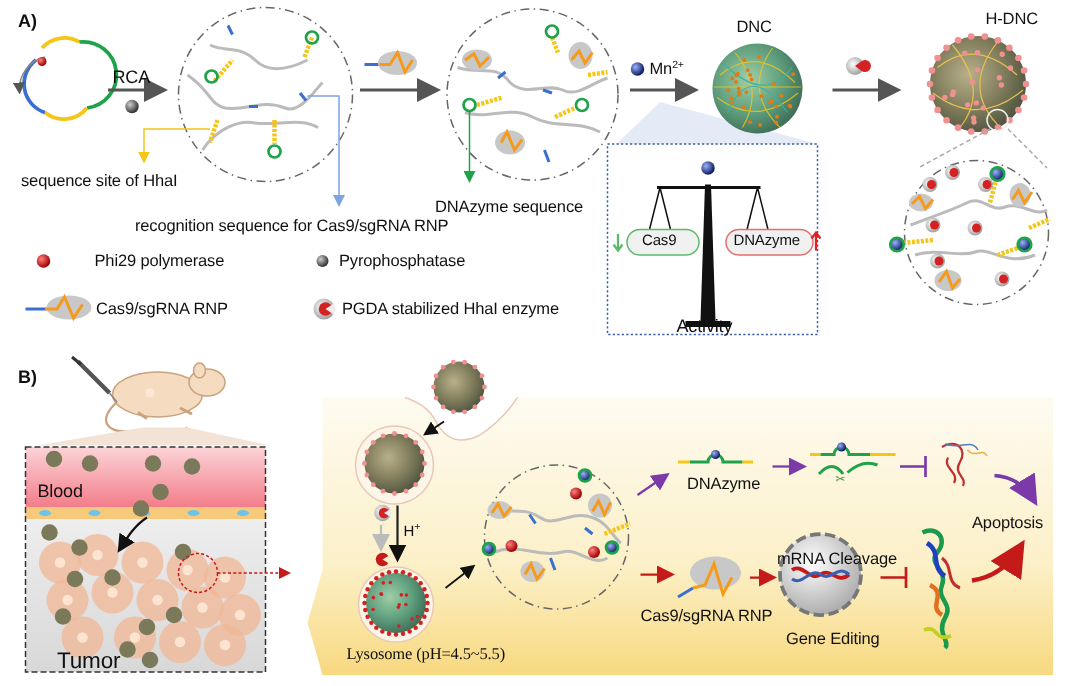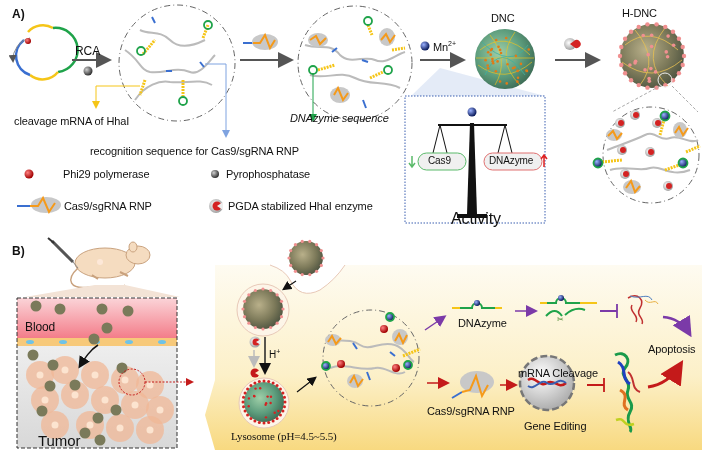--- a/index.html
+++ b/index.html
@@ -550,35 +550,35 @@
     <path d="M618,362 C628,368 620,378 630,384" fill="none" stroke="#2040c0" stroke-width="3"></path>
     <path d="M620,390 C632,396 618,404 628,410" fill="none" stroke="#e07020" stroke-width="3"></path>
     <path d="M616,420 C626,416 622,428 634,424" fill="none" stroke="#c0d020" stroke-width="2.5"></path>
     <path d="M628,372 C636,378 630,388 640,392" fill="none" stroke="#c03030" stroke-width="2"></path>
   </g>
   <path d="M648,387 C662,385 672,378 680,365" fill="none" stroke="#c41a1a" stroke-width="3" marker-end="url(#mRed)"></path>
 </svg>
 
 <div class="panel-tag" style="left:12px;top:7px;">A)</div>
 <div class="lbl" style="left:75px;top:44px;font-size:12px;">RCA</div>
-<div class="lbl" style="left:14px;top:115px;">cleavage mRNA of HhaI</div>
+<div class="lbl" style="left:14px;top:115px;">sequence site of HhaI</div>
 <div class="lbl" style="left:90px;top:145px;">recognition sequence for Cas9/sgRNA RNP</div>
-<div class="lbl" style="left:290px;top:112px;font-style:italic;">DNAzyme sequence</div>
+<div class="lbl" style="left:290px;top:132px;">DNAzyme sequence</div>
 <div class="lbl" style="left:433px;top:40px;"><span>Mn</span><sup style="font-size:7px;">2+</sup></div>
 <div class="lbl" style="left:491px;top:12px;">DNC</div>
-<div class="lbl" style="left:598px;top:7px;padding-left:24px;">H-DNC</div>
+<div class="lbl" style="left:633px;top:7px;padding-left:24px;">H-DNC</div>
 
 <div class="lbl" style="left:41px;top:168px;padding-left:22px;">Phi29 polymerase</div>
 <div class="lbl" style="left:226px;top:168px;">Pyrophosphatase</div>
 <div class="lbl" style="left:64px;top:200px;">Cas9/sgRNA RNP</div>
 <div class="lbl" style="left:228px;top:200px;">PGDA stabilized HhaI enzyme</div>
 
 <div class="lbl" style="left:428px;top:155px;font-size:10px;">Cas9</div>
 <div class="lbl" style="left:489px;top:155px;font-size:10px;">DNAzyme</div>
-<div class="lbl" style="left:451px;top:210px;font-size:16px;">Activity</div>
+<div class="lbl" style="left:451px;top:210px;font-size:12px;">Activity</div>
 
 <div class="panel-tag" style="left:12px;top:244px;">B)</div>
 <div class="lbl" style="left:25px;top:320px;font-size:12px;">Blood</div>
 <div class="lbl" style="left:38px;top:432px;font-size:15px;">Tumor</div>
 <div class="lbl" style="left:269px;top:348px;font-size:10px;"><span>H</span><sup style="font-size:7px;">+</sup></div>
 <div class="lbl" style="left:231px;top:430px;font-family:Liberation Serif, serif;">Lysosome (pH=4.5~5.5)</div>
 <div class="lbl" style="left:458px;top:317px;">DNAzyme</div>
 <div class="lbl" style="left:518px;top:333px;margin-top:34px;">mRNA Cleavage</div>
 <div class="lbl" style="left:427px;top:405px;">Cas9/sgRNA RNP</div>
 <div class="lbl" style="left:524px;top:420px;">Gene Editing</div>

